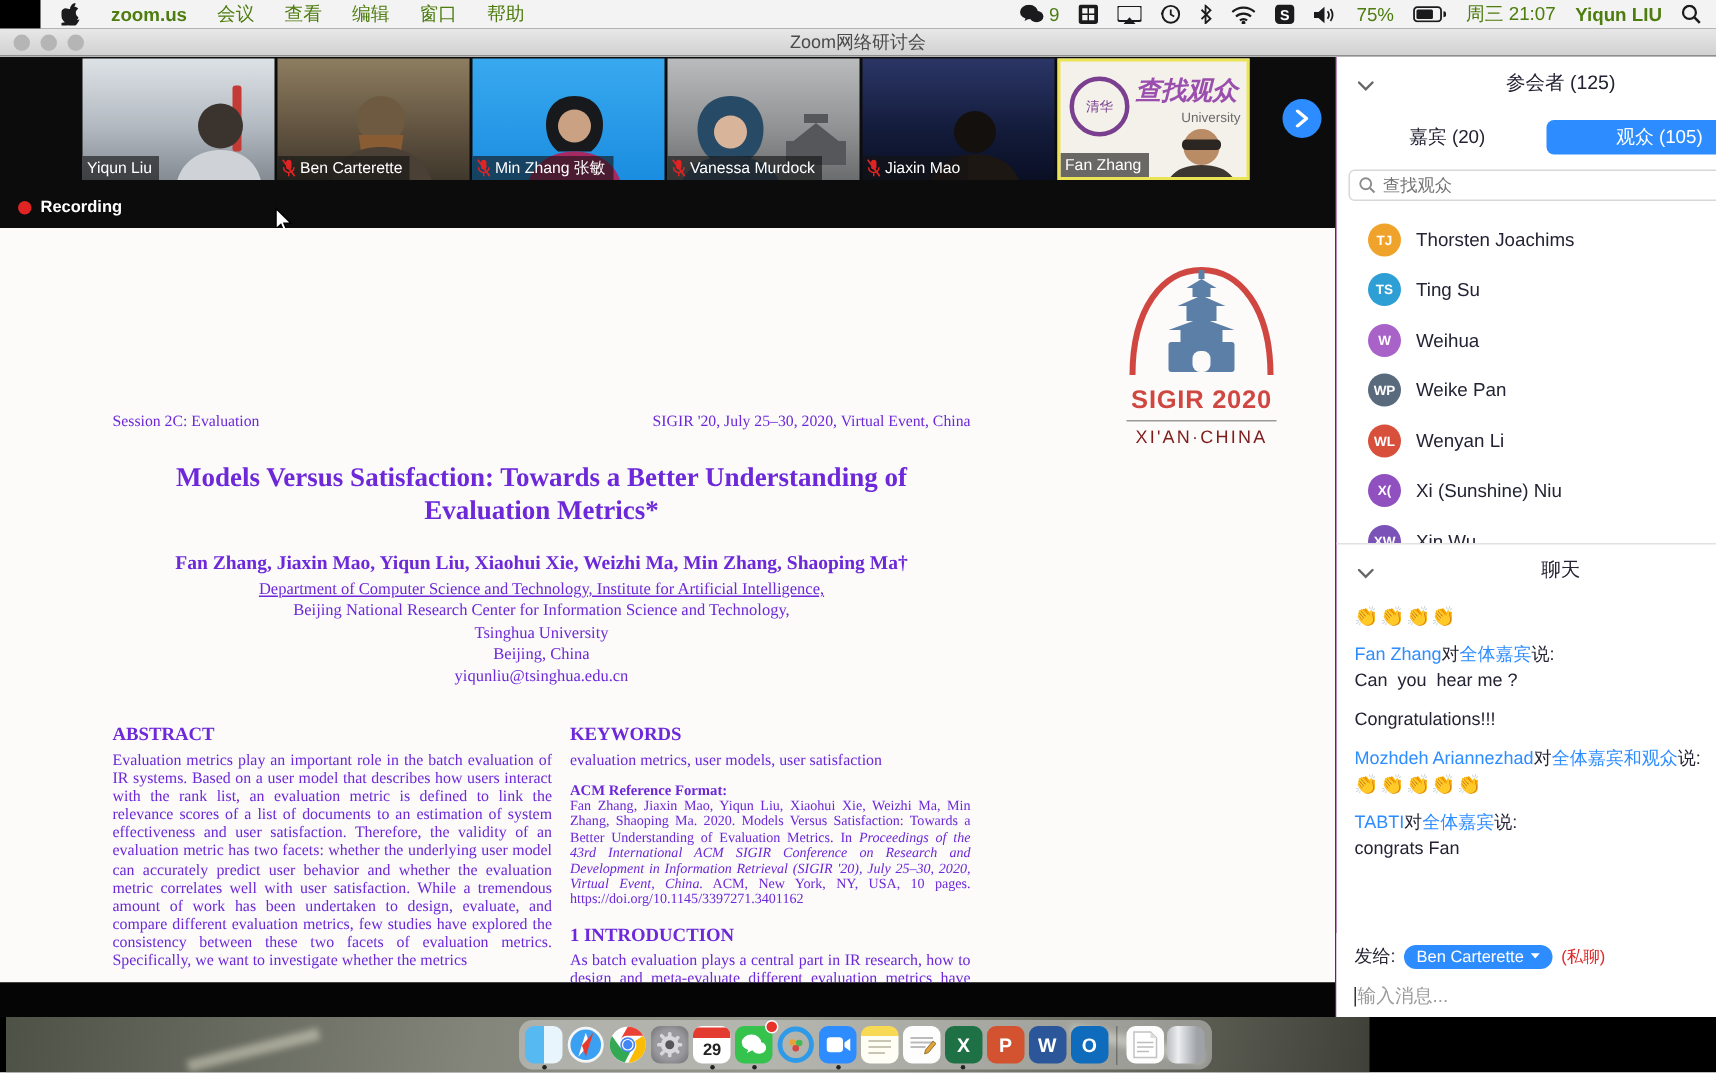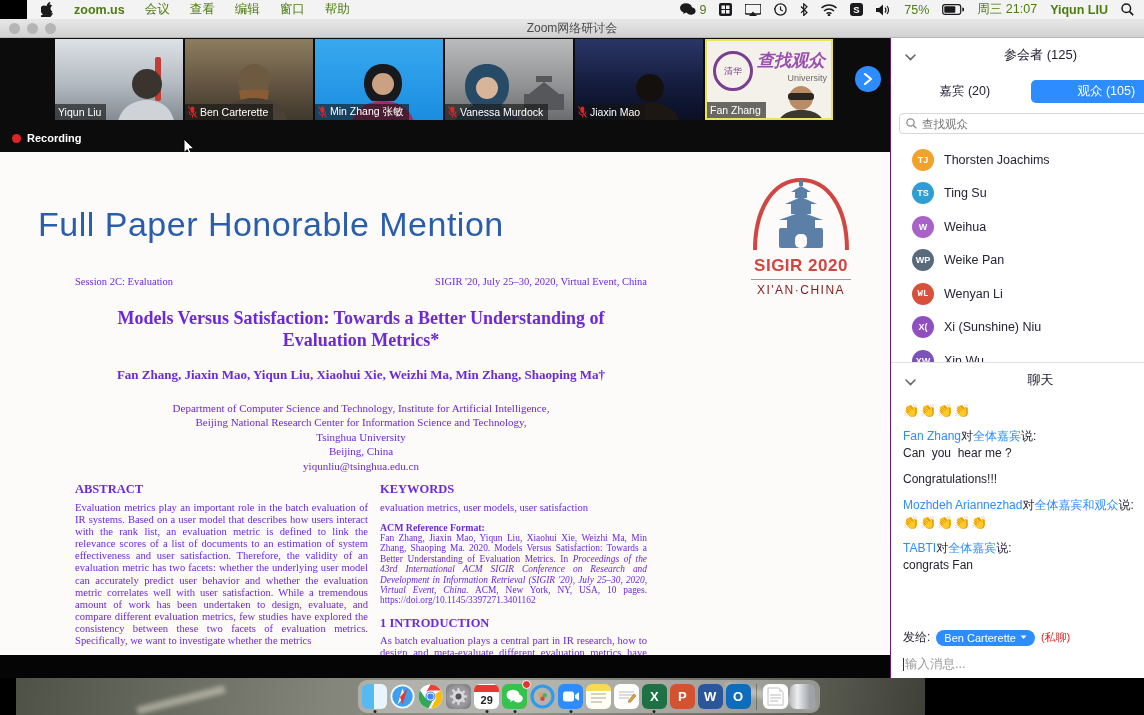--- a/index.html
+++ b/index.html
@@ -68,21 +68,21 @@
   .sigir-logo { position:absolute; left:745px; top:14px; width:112px; text-align:center; }
   .sigir-name { color:#d04742; font-weight:bold; font-size:17px; letter-spacing:.5px; margin-top:2px; }
   .sigir-rule { height:1px; background:#9a9a9a; margin:3px 6px; }
   .sigir-city { color:#7f1d1d; font-size:12px; letter-spacing:1.5px; }
 
   .paper { position:absolute; left:75px; top:124px; width:572px; font-family:"Liberation Serif","DejaVu Serif",serif; color:#6d28d9; }
   .p-sessionrow { display:flex; justify-content:space-between; font-size:10.5px; }
   .p-title { margin-top:20px; text-align:center; font-size:18px; font-weight:bold; line-height:22px; padding:0 10px; }
   .p-authors { margin-top:16px; text-align:center; font-weight:bold; font-size:13px; }
   .p-affil { text-align:center; font-size:11px; line-height:14.4px; }
-  .p-affil.first { margin-top:18px; }
+  .p-affil.first { margin-top:3px;text-decoration:underline; }
   .p-cols { position:absolute; left:0; top:206px; width:572px; display:flex; gap:12px; }
   .p-col-l { width:293px; }
   .p-col-r { width:267px; }
   .p-h1 { font-weight:bold; font-size:12.5px; margin-bottom:5px; }
   .p-abs { font-size:10.6px; line-height:12.1px; text-align:justify; }
   .p-kw { font-size:10.6px; margin-bottom:9px; }
   .p-acm-h { font-weight:bold; font-size:9.8px; }
   .p-acm { font-size:9.4px; line-height:10.4px; text-align:justify; font-style:italic; }
   .p-acm .rm { font-style:normal; }
   .p-intro-h { font-weight:bold; font-size:12.5px; margin:10px 0 4px; }
@@ -120,21 +120,21 @@
   .recipient-pill { background:#2d8cff; color:#fff; font-size:11px; font-weight:500; border-radius:10px;
     padding:2px 8px; display:flex; align-items:center; gap:4px; }
   .private { color:#e02828; font-size:11px; }
   .more-btn { margin-left:auto; width:26px; height:19px; border:1px solid #c9c9c9; border-radius:5px;
     display:flex; align-items:center; justify-content:center; color:#555; font-size:12px; line-height:0; }
   .inputrow { margin-top:9px; display:flex; align-items:center; }
   .caret { width:1px; height:13px; background:#333; margin-right:1px; }
   .input-ph { color:#9a9a9a; font-size:12.5px; }
 
   
-  .desktop { position:absolute; left:16px; top:678px; width:909px; height:37px;
+  .desktop { position:absolute; left:4px; top:678px; width:909px; height:37px;
     background:linear-gradient(100deg,#4e5146 0%,#84867b 35%,#93948a 55%,#6e7065 78%,#3f4138 100%); overflow:hidden; }
   .lane { position:absolute; width:90px; height:8px; background:rgba(225,224,205,.5); filter:blur(2px); }
   .dock { position:absolute; left:342px; top:2px; width:462px; height:33px; background:rgba(225,225,225,.45);
     border-radius:9px; display:flex; align-items:center; gap:2px; padding:2px 4px; }
   .dock-item { position:relative; width:27px; height:27px; display:flex; align-items:center; justify-content:center; }
   .dock-item .ibox { width:25px; height:25px; border-radius:6px; display:flex; align-items:center; justify-content:center;
     color:#fff; font-weight:bold; font-size:13px; }
   .dock-dot { position:absolute; bottom:-3px; left:50%; transform:translateX(-50%); width:3px; height:3px; border-radius:50%; background:#222; }
   .dock-sep { width:1px; height:26px; background:rgba(0,0,0,.28); margin:0 3px; }
   .badge { position:absolute; top:-3px; right:-3px; width:9px; height:9px; border-radius:50%; background:#e8332a; border:1px solid #fff; }
@@ -365,21 +365,20 @@
         <div class="rec-inner">
           <span class="rec-dot"></span>
           <span class="rec-label">Recording</span>
         </div>
       </div>
       <svg class="cursor-arrow" width="12" height="18" viewBox="0 0 12 18">
           <path d="M1 1v13.5l3.2-2.8 2.2 5 2.1-.9-2.2-5H11z" fill="#fff" stroke="#000" stroke-width="1"></path>
         </svg>
 
       <div class="slide">
-        <div class="slide-heading">Full Paper Honorable Mention</div>
 
         <div class="sigir-logo">
           <svg width="104" height="84" viewBox="0 0 104 84">
             <path d="M6 84C6 40 26 14 52 14s46 26 46 70" fill="none" stroke="#d04742" stroke-width="4"></path>
             <g fill="#5b7fa6">
               <rect x="30" y="62" width="44" height="20" rx="2"></rect>
               <path d="M38 62v-8h28v8z"></path>
               <path d="M30 54l22-8 22 8z"></path>
               <rect x="42" y="38" width="20" height="10"></rect>
               <path d="M36 38l16-7 16 7z"></path>
@@ -459,21 +458,21 @@
         </div>
         <div class="p-row">
           <span class="avatar" style="background: rgb(168, 98, 200);">W</span>
           <span class="p-name">Weihua</span>
         </div>
         <div class="p-row">
           <span class="avatar" style="background: rgb(90, 106, 125);">WP</span>
           <span class="p-name">Weike Pan</span>
         </div>
         <div class="p-row">
-          <span class="avatar" style="background: rgb(216, 80, 60); font-family: Liberation Mono, monospace;">WL</span>
+          <span class="avatar" style="background: rgb(216, 80, 60);">WL</span>
           <span class="p-name">Wenyan Li</span>
         </div>
         <div class="p-row">
           <span class="avatar" style="background: rgb(145, 80, 192);">X(</span>
           <span class="p-name">Xi (Sunshine) Niu</span>
         </div>
         <div class="p-row">
           <span class="avatar" style="background: rgb(123, 82, 184);">XW</span>
           <span class="p-name">Xin Wu</span>
         </div>

